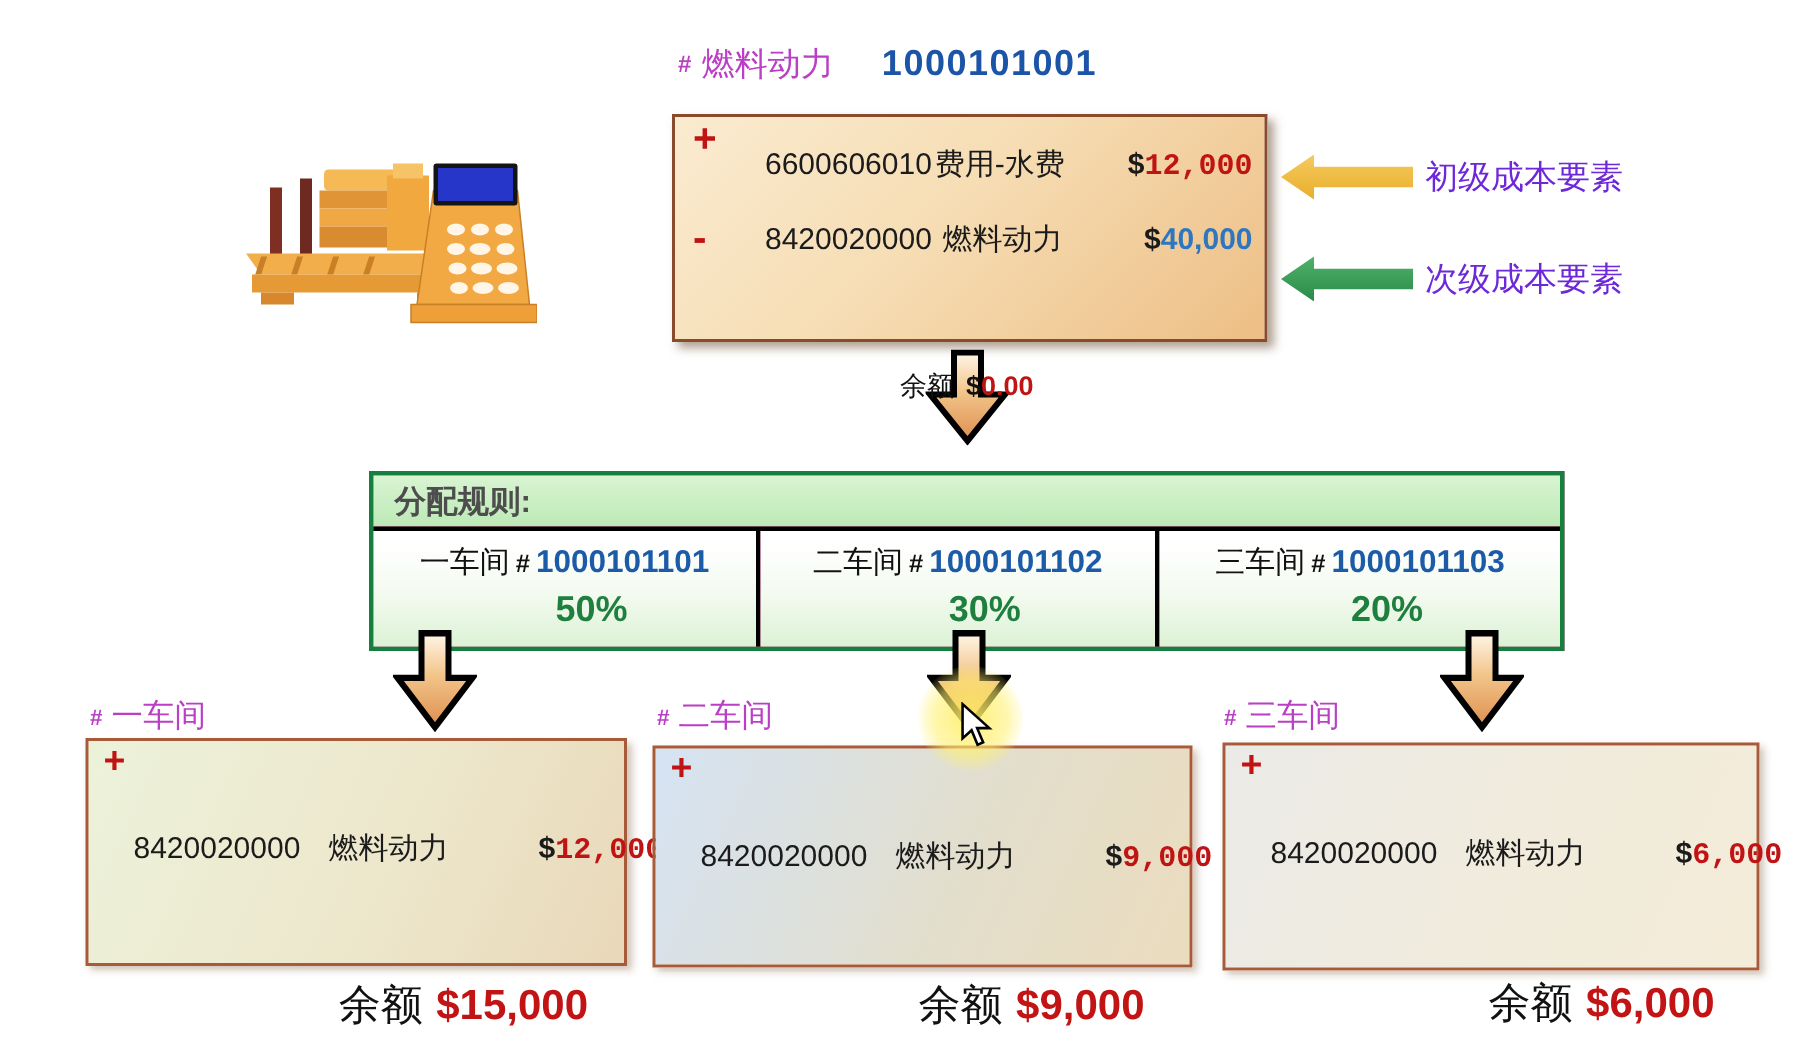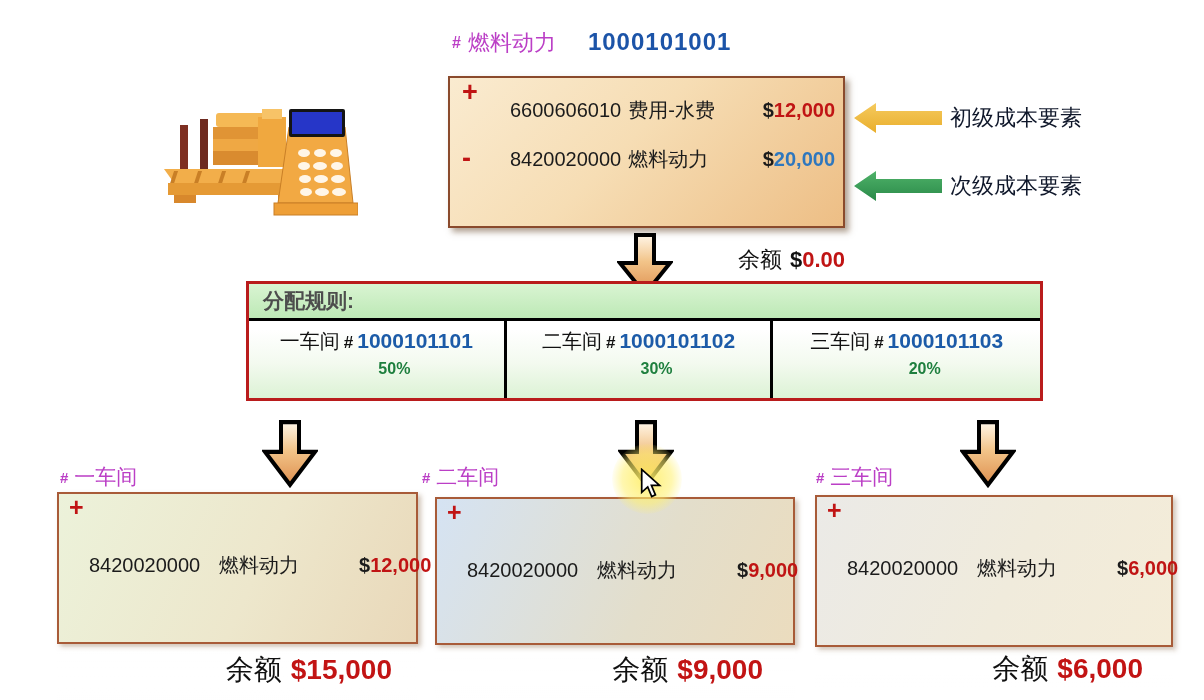--- a/index.html
+++ b/index.html
@@ -18,62 +18,62 @@
   .main-box{left:448px;top:76px;width:397px;height:152px;border:2px solid #8a4a2c;box-sizing:border-box;
     background:linear-gradient(135deg,#FAEBD0 0%,#F6DDB4 45%,#EDBE85 100%);
     box-shadow:4px 4px 6px rgba(100,70,40,.5);}
   .sign{position:absolute;font-weight:bold;color:#C01414;font-size:27px;line-height:20px;}
   .main-rows{position:absolute;left:60px;top:20px;right:8px;}
   .mrow{display:flex;align-items:baseline;font-size:20px;line-height:25px;}
   .mrow .acct{width:132px;}
   .mrow .cnm{width:150px;}
   .mrow .amt{margin-left:auto;font-weight:bold;white-space:nowrap;}
   .cur{color:#1b1b1b;}
-  .amt-red{color:#C01414;}
+  .amt-red{color:#C01414;font-family:Liberation Mono, monospace;}
   .amt-blue{color:#2E77BE;}
   .gap-row{margin-top:24px;}
 
   
   .arrow-left{width:88px;height:30px;clip-path:polygon(0 50%,25% 0,25% 27%,100% 27%,100% 73%,25% 73%,25% 100%);}
   .al-yellow{left:854px;top:103px;background:linear-gradient(180deg,#F5CA5E,#E9AE2C);}
   .al-green{left:854px;top:171px;background:linear-gradient(180deg,#4FB269,#2A8A49);}
-  .legend-label{font-size:22px;color:#0f172a;white-space:nowrap;}
+  .legend-label{font-size:22px;color:#6d28d9;white-space:nowrap;}
   #legend1{left:950px;top:103px;}
   #legend2{left:950px;top:171px;}
 
   
-  .balance-top{left:600px;top:245px;width:245px;text-align:right;font-size:22px;color:#111;white-space:nowrap;}
+  .balance-top{left:600px;top:245px;width:245px;text-align:left;font-size:18px;color:#111;white-space:nowrap;}
   .balance-top .bt-cur{font-weight:bold;color:#111;margin-left:8px;}
   .balance-top .bt-amt{font-weight:bold;color:#C01414;}
 
   
-  .alloc{left:246px;top:281px;width:797px;height:120px;border:3px solid #b91c1c;box-sizing:border-box;background:#ec4899;}
+  .alloc{left:246px;top:314px;width:797px;height:120px;border:3px solid #15803d;box-sizing:border-box;background:#ec4899;}
   .alloc-header{height:37px;border-bottom:3px solid #000;box-sizing:border-box;display:flex;align-items:center;
     padding-left:14px;font-size:21px;font-weight:bold;color:#4d4d4d;
     background:linear-gradient(180deg,#D9F4D2,#BDE9B6);}
   .alloc-body{display:flex;height:77px;}
   .alloc-cell{box-sizing:border-box;border-right:3px solid #000;text-align:center;padding-top:7px;
     background:linear-gradient(180deg,#FFFFFF 12%,#F3FAEF 55%,#DCF2D5 100%);}
   .alloc-cell:last-child{border-right:none;}
   #cell1{width:259px;} #cell2{width:268px;} #cell3{width:268px;}
   .cell-line1{font-size:20px;color:#111;white-space:nowrap;}
   .cell-line1 .hash{font-weight:bold;font-size:17px;margin:0 4px;}
   .cell-line1 .code{color:#1C5BA8;font-weight:bold;font-size:21px;}
-  .cell-pct{font-size:16px;font-weight:bold;color:#1E7F3E;margin-top:5px;margin-left:36px;}
+  .cell-pct{font-size:24px;font-weight:bold;color:#1E7F3E;margin-top:5px;margin-left:36px;}
 
   
   .glow{left:612px;top:444px;width:70px;height:70px;border-radius:50%;z-index:5;
     background:radial-gradient(circle,rgba(255,238,100,.9) 0%,rgba(255,240,110,.55) 50%,rgba(255,240,110,0) 74%);}
   .cursor{left:640px;top:468px;z-index:6;}
 
   
   .ws-label{font-size:21px;color:#BB3FC6;white-space:nowrap;}
   .ws-label .hash{font-size:15px;font-weight:bold;margin-right:6px;vertical-align:1px;}
   #wslabel1{left:60px;top:463px;}
-  #wslabel2{left:422px;top:463px;}
+  #wslabel2{left:438px;top:463px;}
   #wslabel3{left:816px;top:463px;}
 
   
   .wbox{border:2px solid #A85B38;box-sizing:border-box;box-shadow:3px 3px 5px rgba(120,85,50,.35);}
   #wbox1{left:57px;top:492px;width:361px;height:152px;background:linear-gradient(115deg,#ECF2DA 0%,#EDE7CC 55%,#E9D8B9 100%);}
   #wbox2{left:435px;top:497px;width:360px;height:148px;background:linear-gradient(115deg,#D5E3F3 0%,#E3DECB 60%,#EBDCBE 100%);}
   #wbox3{left:815px;top:495px;width:358px;height:152px;background:linear-gradient(115deg,#EBEAE7 0%,#F0EBDC 55%,#F4ECD8 100%);}
   .wsign{position:absolute;left:10px;top:2px;font-weight:bold;color:#C01414;font-size:25px;line-height:22px;}
   .wrow{position:absolute;left:30px;top:58px;display:flex;align-items:baseline;font-size:20px;color:#1b1b1b;white-space:nowrap;}
   .wrow .acct{width:130px;}
@@ -164,21 +164,21 @@
   <div class="sign" style="left:12px;top:70px;">-</div>
   <div class="main-rows">
     <div class="mrow">
       <span class="acct">6600606010</span>
       <span class="cnm">费用-水费</span>
       <span class="amt"><span class="cur">$</span><span class="amt-red">12,000</span></span>
     </div>
     <div class="mrow gap-row">
       <span class="acct">8420020000</span>
       <span class="cnm">燃料动力</span>
-      <span class="amt"><span class="cur">$</span><span class="amt-blue">20,000</span></span>
+      <span class="amt"><span class="cur">$</span><span class="amt-blue">40,000</span></span>
     </div>
   </div>
 </div>
 
 <div class="abs arrow-left al-yellow"></div>
 <div class="abs legend-label" id="legend1">初级成本要素</div>
 <div class="abs arrow-left al-green"></div>
 <div class="abs legend-label" id="legend2">次级成本要素</div>
 
 <div class="abs" style="left:617px;top:233px;">

